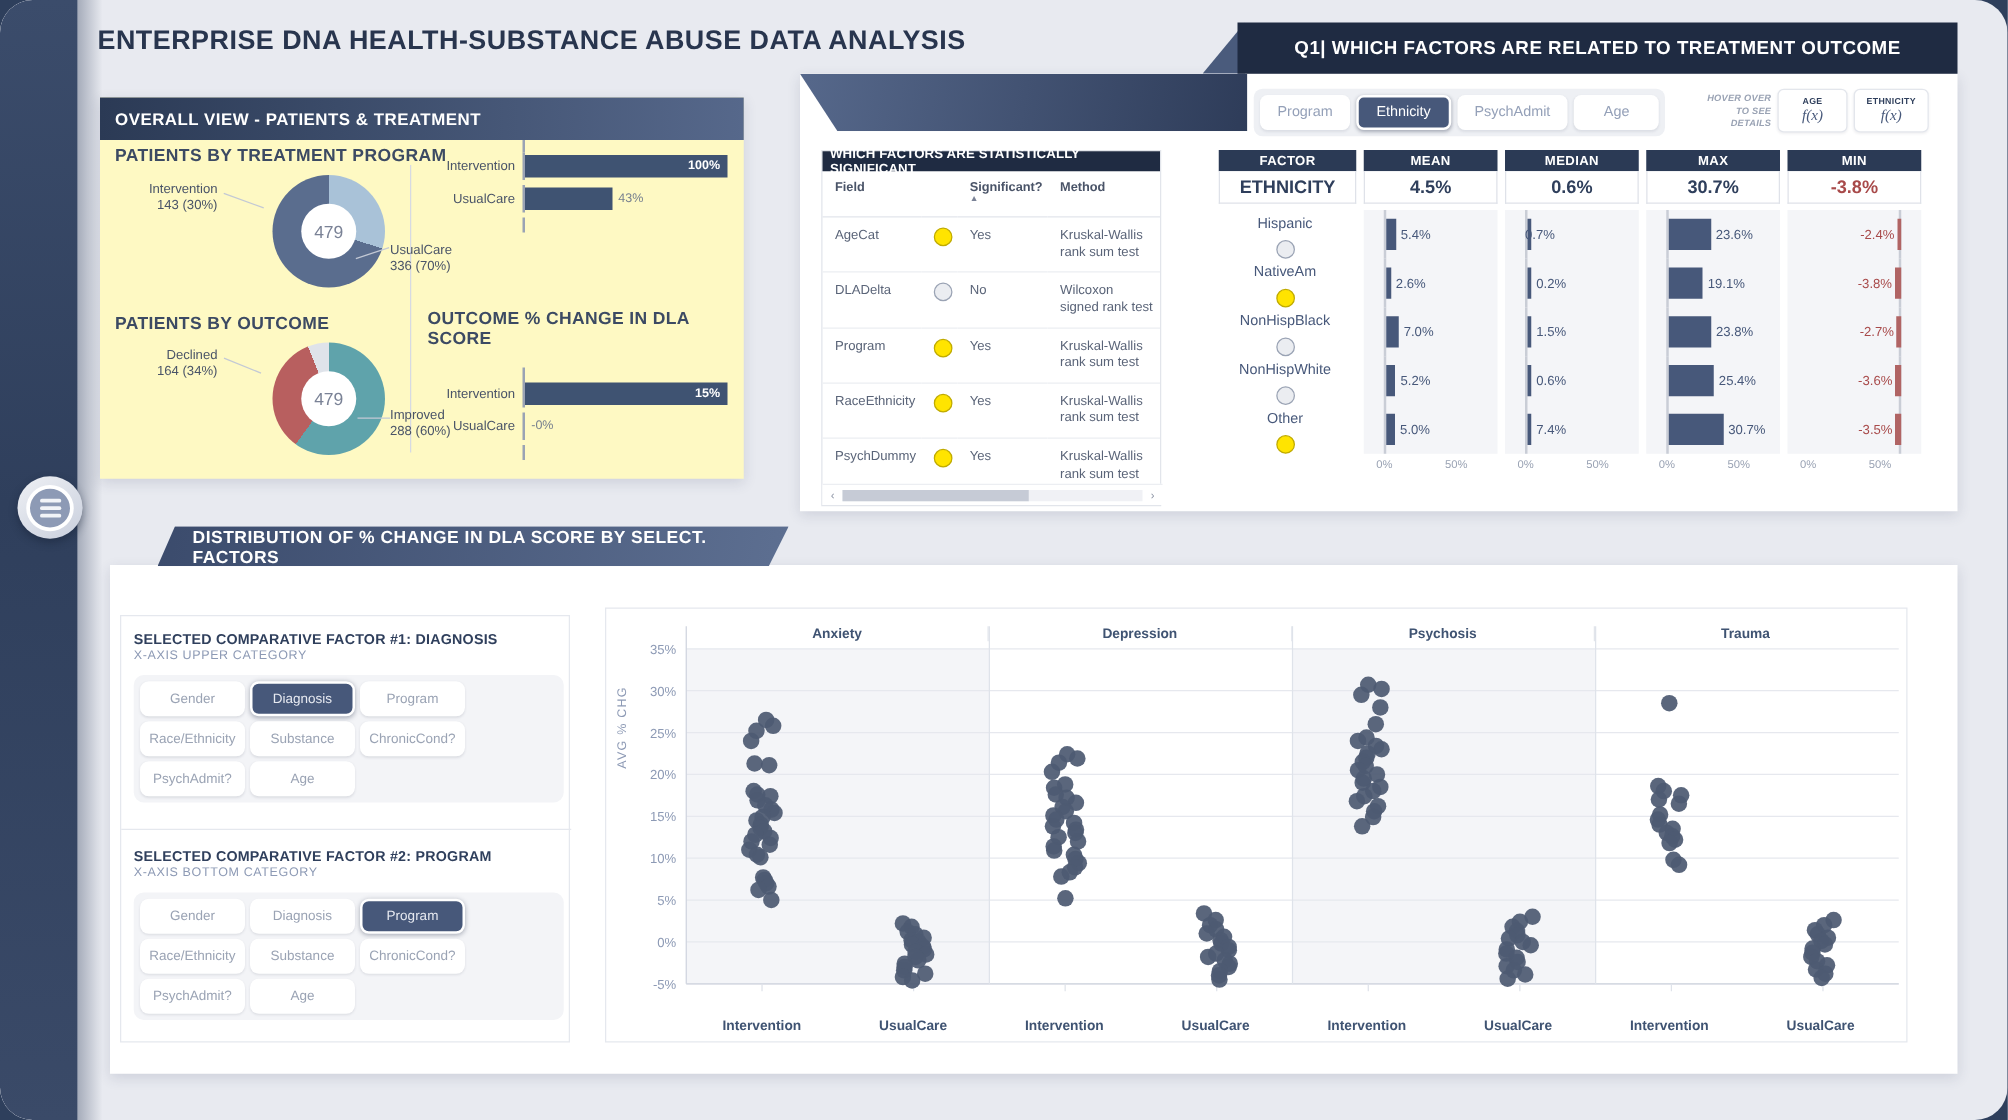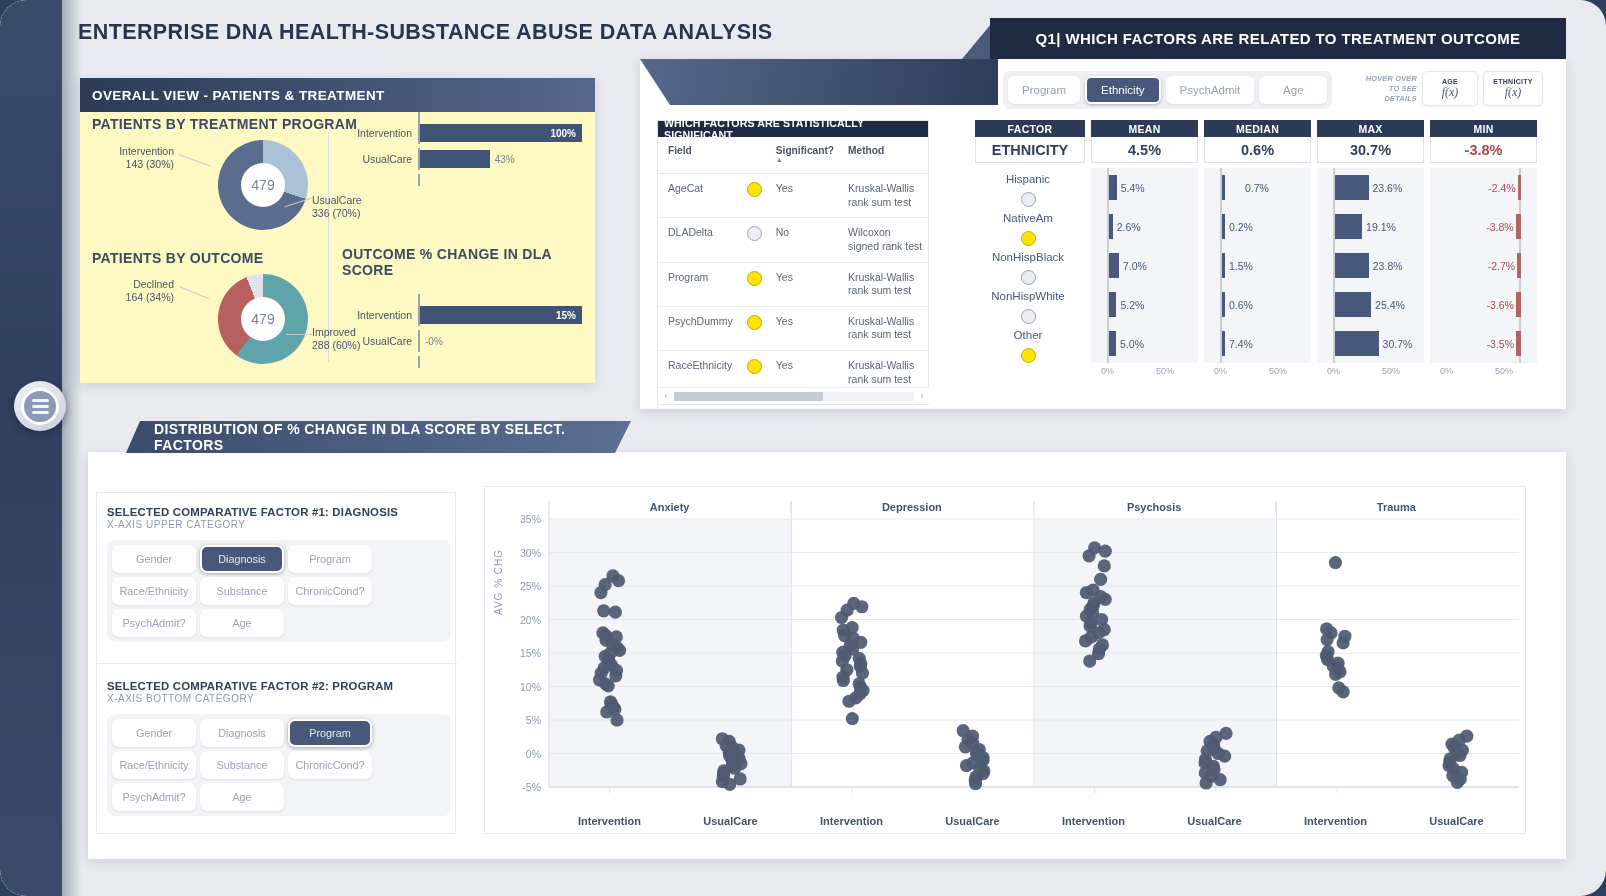--- a/index.html
+++ b/index.html
@@ -412,27 +412,27 @@
             <td>No</td>
             <td>Wilcoxon signed rank test</td>
           </tr>
           <tr>
             <td>Program</td>
             <td><span class="dot yes"></span></td>
             <td>Yes</td>
             <td>Kruskal-Wallis rank sum test</td>
           </tr>
           <tr>
-            <td>PsychDummy</td>
+            <td>RaceEthnicity</td>
             <td><span class="dot yes"></span></td>
             <td>Yes</td>
             <td>Kruskal-Wallis rank sum test</td>
           </tr>
           <tr>
-            <td>RaceEthnicity</td>
+            <td>PsychDummy</td>
             <td><span class="dot yes"></span></td>
             <td>Yes</td>
             <td>Kruskal-Wallis rank sum test</td>
           </tr>
         </tbody>
     </table>
     <div class="sig-scroll">
       <div class="arrow">‹</div>
       <div class="track">
           <div class="thumb"></div>
@@ -511,21 +511,21 @@
           <div class="eth-brow">
             <div class="zeroline"></div>
             <div class="bar" style="width: 7.1px;"></div>
             <div class="blab" style="left: 29.1px;">5.0%</div>
           </div>
         </div>
         <div class="eth-bcol">
           <div class="eth-brow">
             <div class="zeroline"></div>
             <div class="bar" style="width: 3px;"></div>
-            <div class="blab" style="left: 41px;">0.7%</div>
+            <div class="blab" style="left: 16px;">0.7%</div>
           </div>
           <div class="eth-brow">
             <div class="zeroline"></div>
             <div class="bar" style="width: 3px;"></div>
             <div class="blab" style="left: 25px;">0.2%</div>
           </div>
           <div class="eth-brow">
             <div class="zeroline"></div>
             <div class="bar" style="width: 3px;"></div>
             <div class="blab" style="left: 25px;">1.5%</div>

